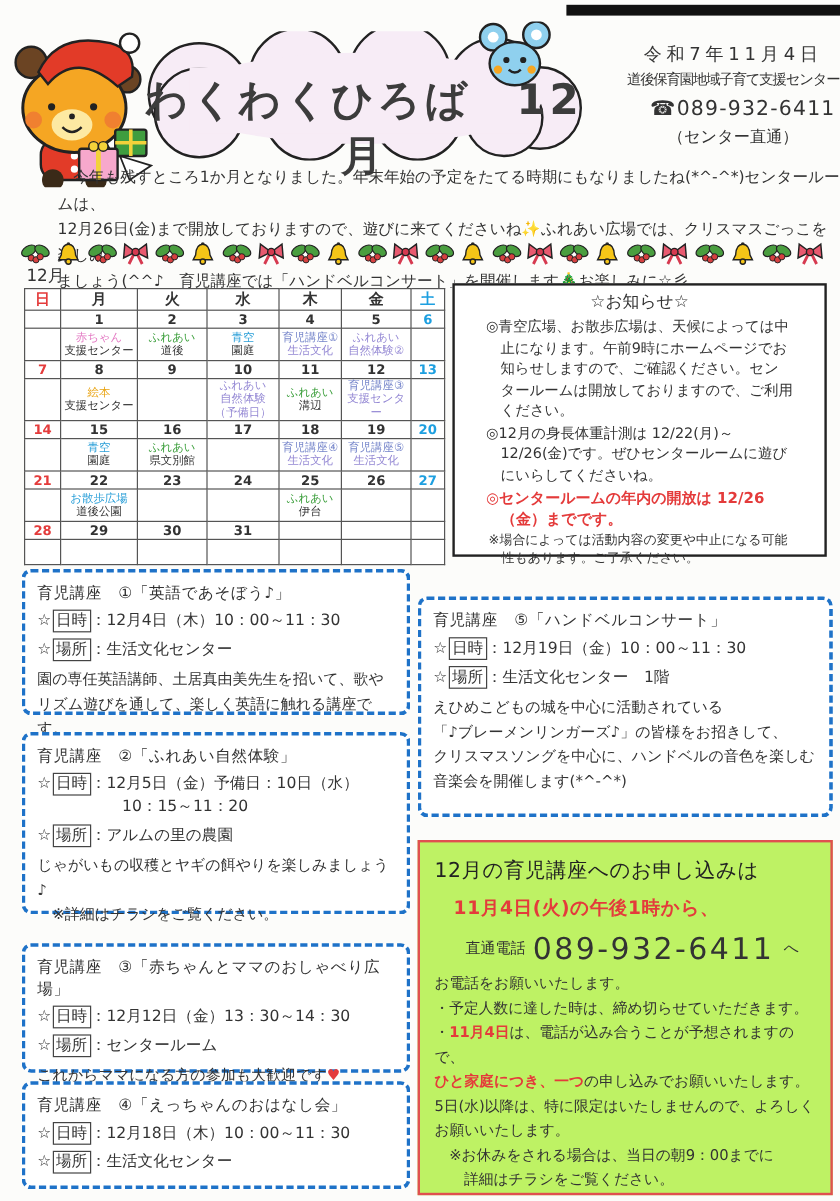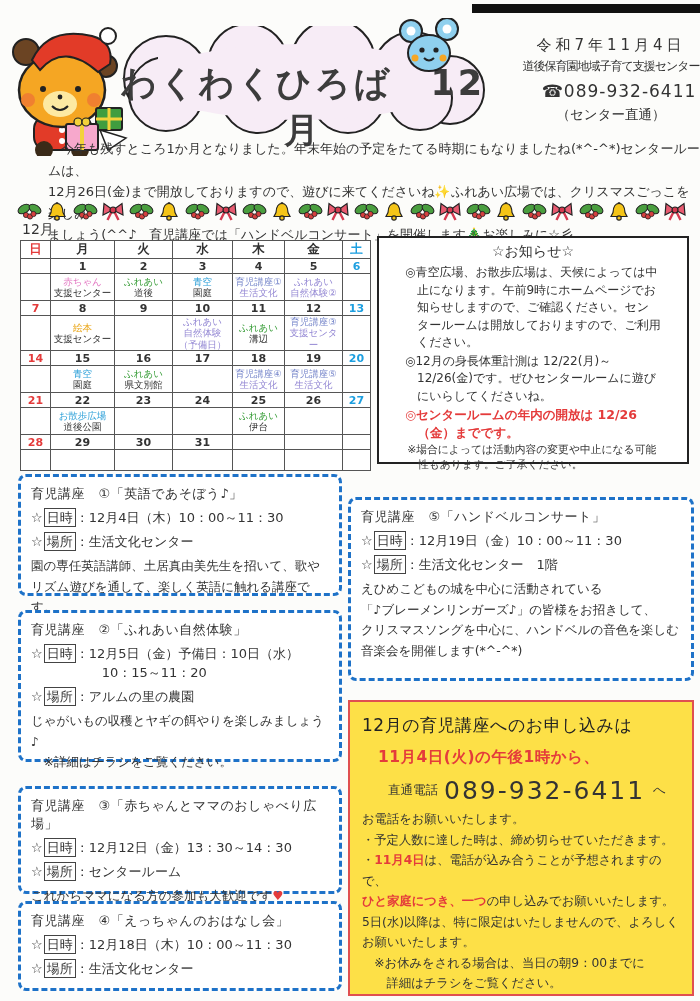--- a/index.html
+++ b/index.html
@@ -52,21 +52,21 @@
               padding:8px 10px;box-sizing:border-box;}
   .course-title{font-size:13px;letter-spacing:0.5px;}
   .course-line{display:flex;align-items:flex-start;margin-top:5px;font-size:13px;line-height:19px;}
   .course-line .star{margin-right:1px;}
   .lbl{border:1.2px solid #444;padding:0 2px;line-height:17px;}
   .course-line .val{white-space:pre-wrap;}
   .course-desc{margin-top:5px;font-size:12.5px;line-height:20.5px;}
   .heart{color:#e43b3b;}
 
   
-  .apply{left:348px;top:700px;width:346px;height:296px;border:2.5px solid #e05050;background:#fde047;
+  .apply{left:348px;top:700px;width:346px;height:296px;border:2.5px solid #e05050;background:#bef264;
          padding:10px 12px;box-sizing:border-box;}
   .apply-heading{font-size:17px;color:#222;letter-spacing:0.5px;margin-top:2px;}
   .apply-deadline{font-size:15.5px;font-weight:bold;color:#e43b3b;margin:10px 0 0 16px;letter-spacing:0.5px;}
   .apply-phone{margin:8px 0 4px 26px;display:flex;align-items:center;}
   .apply-phone .plabel{font-size:12.5px;margin-right:6px;}
   .apply-phone .pnum{font-size:25px;letter-spacing:2px;color:#333;}
   .apply-phone .psuf{font-size:12.5px;margin-left:8px;}
   .apply-line{font-size:12.3px;line-height:20.5px;}
   .seg-red{color:#e43b3b;font-weight:bold;}
 

